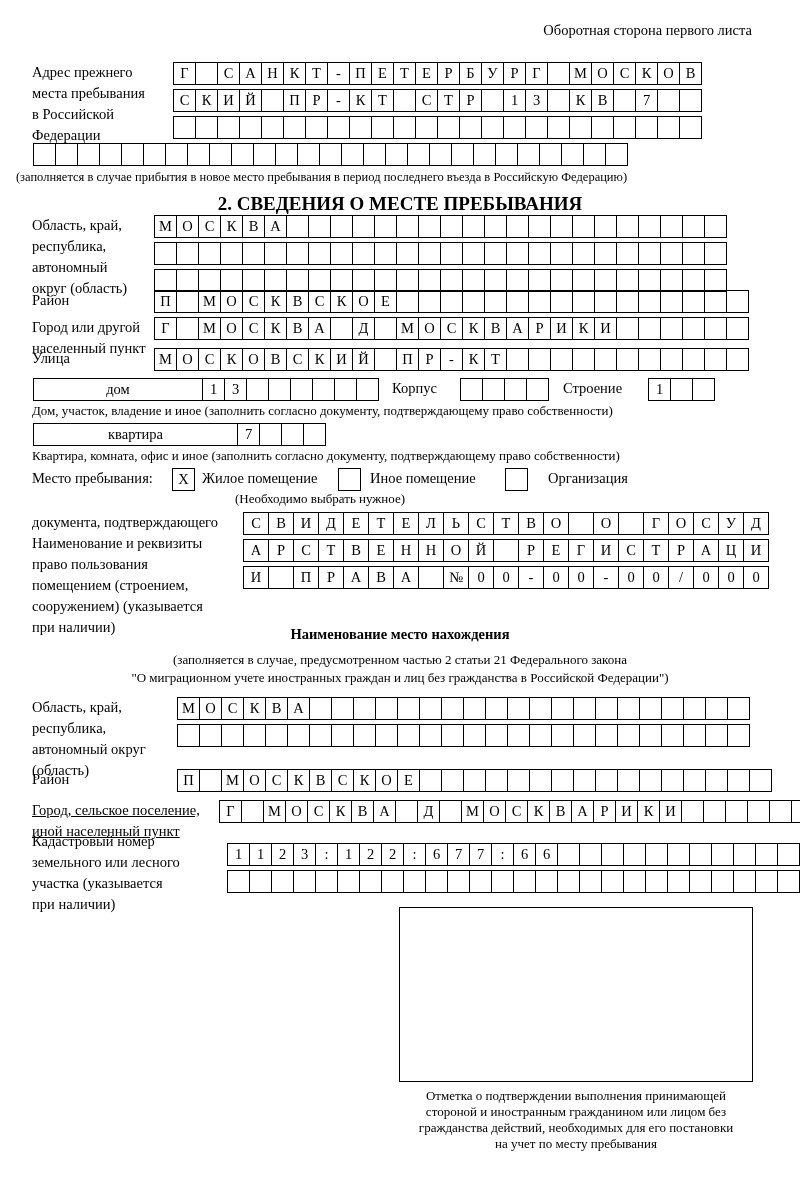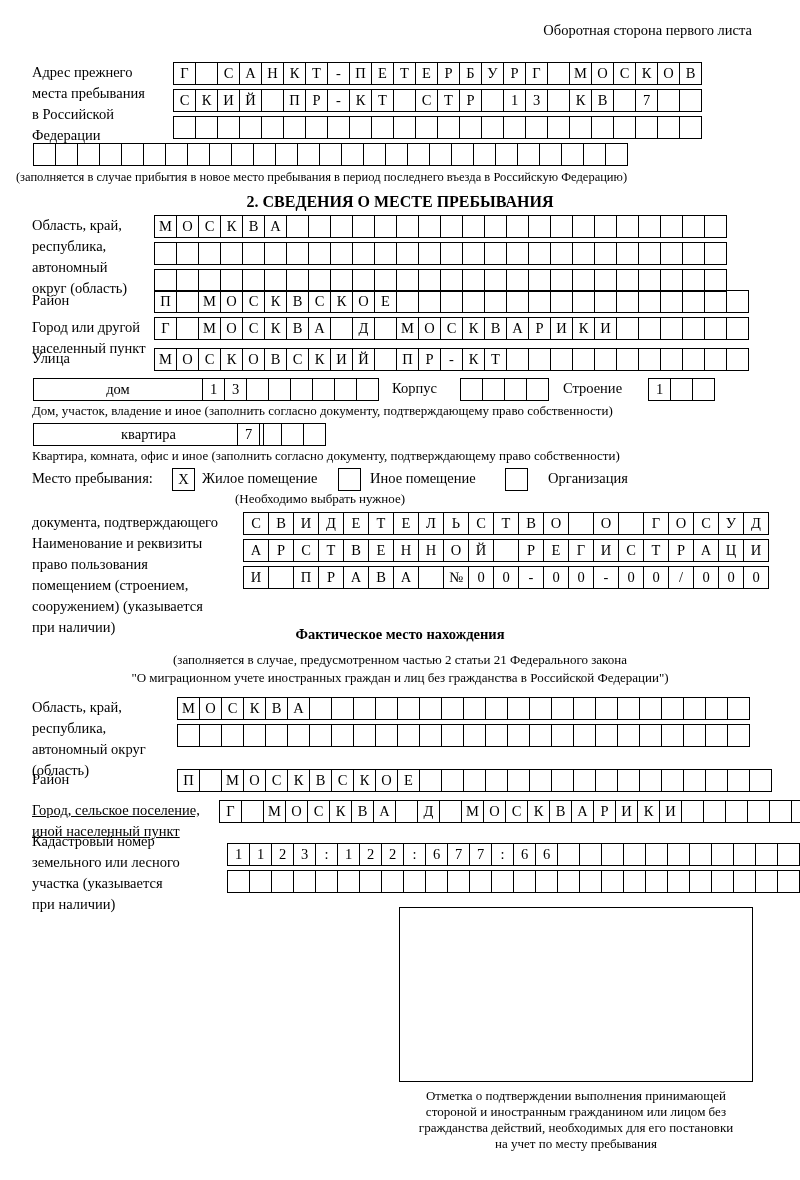--- a/index.html
+++ b/index.html
@@ -203,21 +203,21 @@
       <div class="cell"></div>
       <div class="cell"></div>
       <div class="cell"></div>
       <div class="cell"></div>
       <div class="cell"></div>
       <div class="cell"></div>
     </div>
 
   <div class="abs tiny center" style="left:0; top:170px; width:643px;">(заполняется в случае прибытия в новое место пребывания в период последнего въезда в Российскую Федерацию)</div>
 
-  <div class="abs bold center" style="left:0; top:193px; width:800px; font-size:16px;">2. СВЕДЕНИЯ О МЕСТЕ ПРЕБЫВАНИЯ</div>
+  <div class="abs bold center" style="left:0; top:193px; width:800px; font-size:19px;">2. СВЕДЕНИЯ О МЕСТЕ ПРЕБЫВАНИЯ</div>
 
   <div class="abs" style="left:32px; top:215px; width:145px;">
     <div class="lbl">Область, край,</div>
     <div class="lbl">республика,</div>
     <div class="lbl">автономный</div>
     <div class="lbl">округ (область)</div>
   </div>
   <div class="abs cells" id="s2-reg1" style="left:154px; top:215px;">
       <div class="cell">М</div>
       <div class="cell">О</div>
@@ -419,21 +419,21 @@
     </div>
   <div class="abs lbl" style="left:563px; top:378px;">Строение</div>
   <div class="abs cells" id="s2-stroenie" style="left:648px; top:378px;">
       <div class="cell">1</div>
       <div class="cell"></div>
       <div class="cell"></div>
     </div>
 
   <div class="abs small" style="left:32px; top:403px;">Дом, участок, владение и иное (заполнить согласно документу, подтверждающему право собственности)</div>
 
-  <div class="abs box-label" style="left:33px; top:423px; width:231px;">квартира</div>
+  <div class="abs box-label" style="left:33px; top:423px; width:205px;">квартира</div>
   <div class="abs cells" id="s2-flat" style="left:237px; top:423px;">
       <div class="cell">7</div>
       <div class="cell"></div>
       <div class="cell"></div>
       <div class="cell"></div>
     </div>
   <div class="abs small" style="left:32px; top:448px;">Квартира, комната, офис и иное (заполнить согласно документу, подтверждающему право собственности)</div>
 
   <div class="abs lbl" style="left:32px; top:468px;">Место пребывания:</div>
   <div class="abs chk" style="left:172px; top:468px;">X</div>
@@ -515,21 +515,21 @@
       <div class="cell wide">0</div>
       <div class="cell wide">-</div>
       <div class="cell wide">0</div>
       <div class="cell wide">0</div>
       <div class="cell wide">/</div>
       <div class="cell wide">0</div>
       <div class="cell wide">0</div>
       <div class="cell wide">0</div>
     </div>
 
-  <div class="abs bold center" style="left:0; top:626px; width:800px; font-size:14.5px;">Фактическое место нахождения</div>
+  <div class="abs bold center" style="left:0; top:626px; width:800px; font-size:14.5px;">Наименование место нахождения</div>
   <div class="abs small center" style="left:0; top:652px; width:800px;">(заполняется в случае, предусмотренном частью 2 статьи 21 Федерального закона</div>
   <div class="abs small center" style="left:0; top:670px; width:800px;">"О миграционном учете иностранных граждан и лиц без гражданства в Российской Федерации")</div>
 
   <div class="abs" style="left:32px; top:697px; width:145px;">
     <div class="lbl">Область, край,</div>
     <div class="lbl">республика,</div>
     <div class="lbl">автономный округ</div>
     <div class="lbl">(область)</div>
   </div>
   <div class="abs cells" id="al-reg1" style="left:177px; top:697px;">

